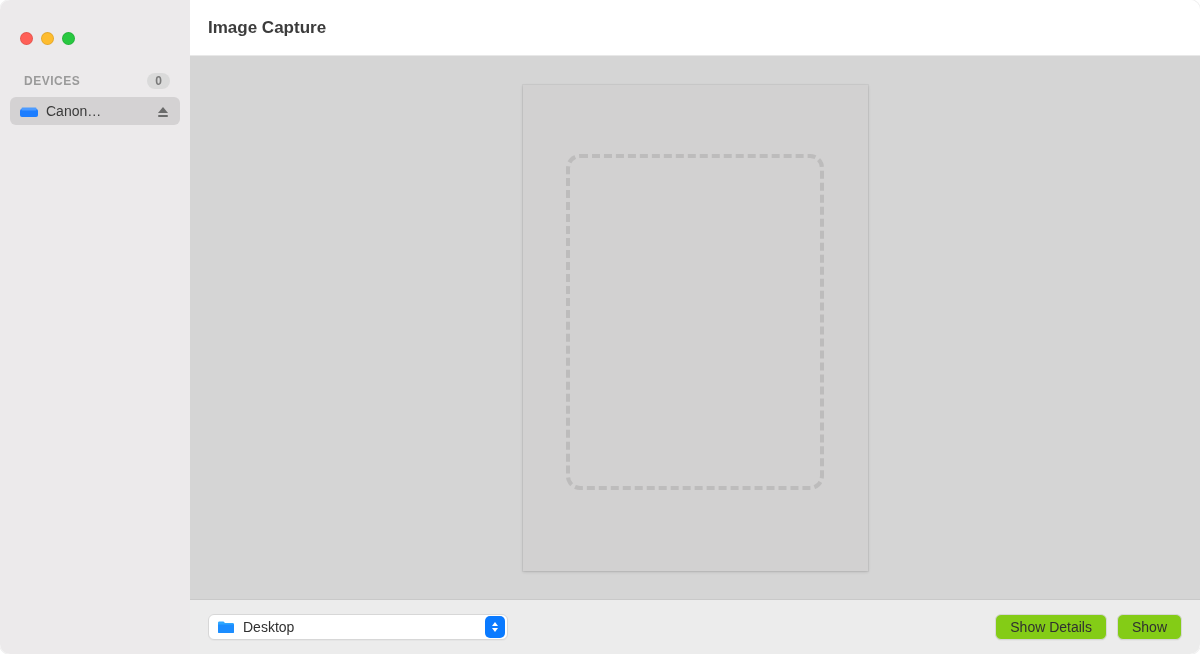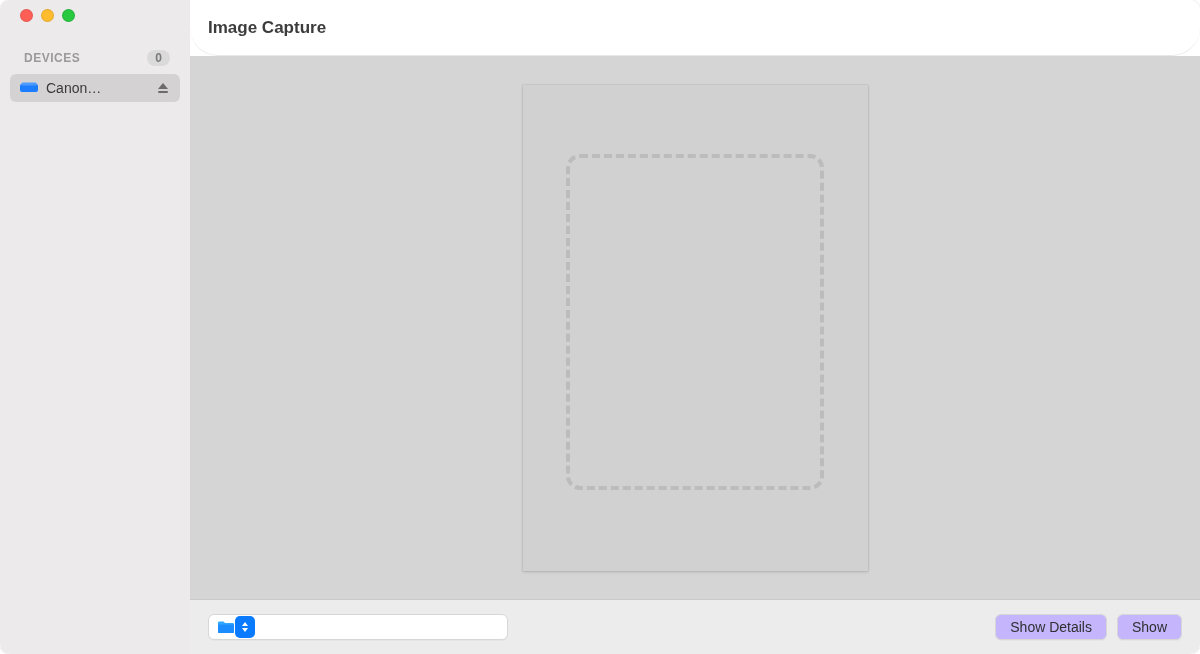--- a/index.html
+++ b/index.html
@@ -21,21 +21,21 @@
       border-radius: 10px;
       overflow: hidden;
       box-shadow: 0 0 0 1px rgba(0,0,0,0.06);
     }
     
     .sidebar {
       width: 190px;
       background: #eceaeb;
       display: flex;
       flex-direction: column;
-      padding-top: 1px;
+      padding-top: 24px;
     }
     .traffic-lights {
       display: flex;
       gap: 8px;
       padding: 8px 0 18px 20px;
     }
     .traffic-light {
       width: 13px;
       height: 13px;
       border-radius: 50%;
@@ -69,20 +69,21 @@
     .sidebar-item {
       margin: 4px 10px;
       padding: 6px 10px;
       border-radius: 6px;
       display: flex;
       align-items: center;
       gap: 8px;
     }
     .sidebar-item.selected {
       background: #d4d2d3;
+      align-items: flex-end;
     }
     .scanner-icon {
       width: 18px;
       height: 12px;
       flex-shrink: 0;
     }
     .sidebar-item-label {
       font-size: 14px;
       color: #3a3a3a;
       flex: 1;
@@ -103,21 +104,20 @@
       display: flex;
       flex-direction: column;
       background: #ffffff;
     }
     .titlebar {
       height: 56px;
       display: flex;
       align-items: center;
       padding: 0 18px;
       border-bottom: 1px solid #e8e8e8;
-      border-radius: 28px;
     }
     .title {
       font-size: 17px;
       font-weight: 700;
       color: #3c3c3c;
     }
     .preview-area {
       flex: 1;
       background: #d5d5d5;
       display: flex;
@@ -185,21 +185,21 @@
       margin-right: 2px;
       display: flex;
       flex-direction: column;
       align-items: center;
       justify-content: center;
       flex-shrink: 0;
     }
     .select-arrows svg { display:block; }
     .spacer { flex: 1; }
     .btn {
-      background: #c4b5fd;
+      background: #84cc16;
       border: 1px solid #d7d7d7;
       border-radius: 6px;
       height: 26px;
       padding: 0 14px;
       font-size: 14px;
       color: #303030;
       display: flex;
       align-items: center;
       cursor: pointer;
       box-shadow: 0 1px 1px rgba(0,0,0,0.03);
@@ -246,20 +246,21 @@
         <div class="selection-rect"></div>
       </div>
     </div>
 
     <div class="bottom-toolbar">
       <div class="select-wrap select-dest">
         <svg class="select-icon-left" viewBox="0 0 18 14">
           <path d="M1 3 C1 2 1.5 1.5 2.5 1.5 L6.5 1.5 L8 3 L15.5 3 C16.5 3 17 3.5 17 4.5 L17 11.5 C17 12.5 16.5 13 15.5 13 L2.5 13 C1.5 13 1 12.5 1 11.5 Z" fill="#2ea7ff"></path>
           <path d="M1 4.5 L17 4.5 L17 11.5 C17 12.5 16.5 13 15.5 13 L2.5 13 C1.5 13 1 12.5 1 11.5 Z" fill="#1c8dff"></path>
         </svg>
+        <span class="select-label">Desktop</span>
         <div class="select-arrows">
           <svg width="8" height="5" viewBox="0 0 8 5">
               <path d="M4 0 L7 4 L1 4 Z" fill="#ffffff"></path>
             </svg>
           <svg width="8" height="5" viewBox="0 0 8 5">
               <path d="M4 5 L1 1 L7 1 Z" fill="#ffffff"></path>
             </svg>
         </div>
       </div>
 

